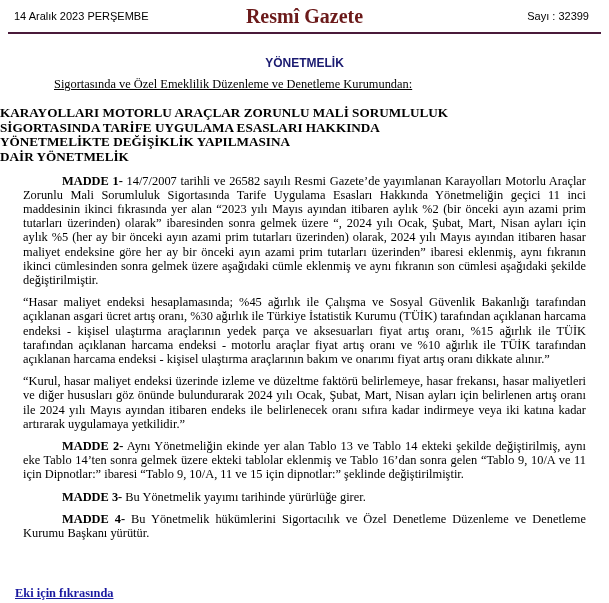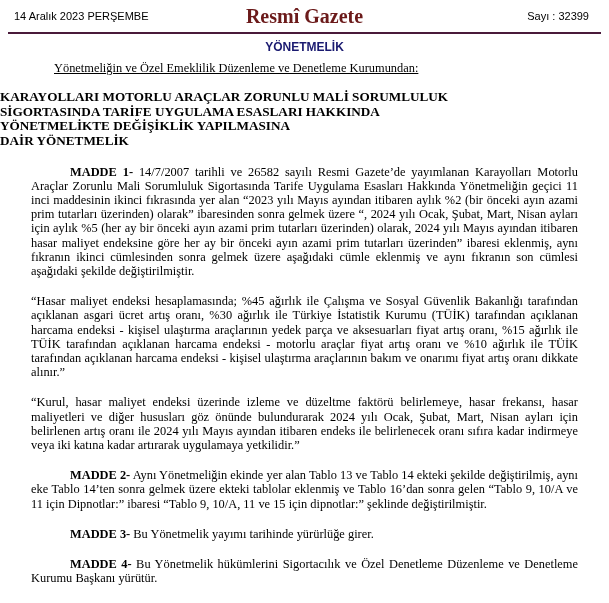--- a/index.html
+++ b/index.html
@@ -3,44 +3,44 @@
 <meta charset="utf-8">
 <style>
   html, body { margin: 0; padding: 0; background: #ffffff; }
   body { width: 609px; height: 603px; overflow: hidden; position: relative; }
   .page { position: absolute; left: 0; top: 0; width: 609px; }
   .header { position: relative; height: 34px; }
   .hdr-date { position: absolute; left: 14px; top: 10px; font-family: "Liberation Sans", sans-serif; font-size: 11px; color: #000; }
   .hdr-title { position: absolute; left: 0; right: 0; top: 5px; text-align: center; font-family: "Liberation Serif", serif; font-size: 20px; font-weight: bold; color: #6b1a1a; }
   .hdr-issue { position: absolute; right: 20px; top: 10px; font-family: "Liberation Sans", sans-serif; font-size: 11px; color: #000; }
   .hdr-rule { position: absolute; left: 8px; right: 8px; top: 32px; height: 0; border-top: 2px solid #4a1a3a; }
-  .section { text-align: center; font-family: "Liberation Sans", sans-serif; font-weight: bold; font-size: 12px; color: #1a1a70; margin-top: 4px; height: 18px; line-height: 18px; }
+  .section { text-align: center; font-family: "Liberation Sans", sans-serif; font-weight: bold; font-size: 12px; color: #1a1a70; margin-top: 20px; height: 18px; line-height: 18px; }
   .body-text { font-family: "Liberation Serif", serif; font-size: 12.4px; color: #000; line-height: 14.2px; }
   .issuer { margin: 5px 0 0 54px; text-decoration: underline; }
   .reg-title { text-align: left; font-weight: bold; font-size: 13.2px; line-height: 14.6px; margin-top: 15px; }
   .content { margin: 9px 15px 0 15px; text-align: justify; }
-  .para { margin: 16px; }
+  .para { margin: 8px; }
   .indent { text-indent: 39px; }
   .bold { font-weight: bold; }
   .link { margin: 38px 0 0 15px; font-family: "Liberation Serif", serif; font-size: 12.4px; font-weight: bold; color: #1a1aa0; text-decoration: underline; cursor: pointer; display: inline-block; }
 </style>
 </head>
 <body>
 
 <div class="page">
   <div class="header">
     <span class="hdr-date">14 Aralık 2023 PERŞEMBE</span>
     <span class="hdr-title">Resmî Gazete</span>
     <span class="hdr-issue">Sayı : 32399</span>
     <div class="hdr-rule"></div>
   </div>
 
   <div class="section">YÖNETMELİK</div>
 
-  <div class="body-text issuer">Yönetmeliğin ve Özel Emeklilik Düzenleme ve Denetleme Kurumundan:</div>
+  <div class="body-text issuer">Sigortasında ve Özel Emeklilik Düzenleme ve Denetleme Kurumundan:</div>
 
   <div class="body-text reg-title">
     <div>KARAYOLLARI MOTORLU ARAÇLAR ZORUNLU MALİ SORUMLULUK</div>
     <div>SİGORTASINDA TARİFE UYGULAMA ESASLARI HAKKINDA</div>
     <div>YÖNETMELİKTE DEĞİŞİKLİK YAPILMASINA</div>
     <div>DAİR YÖNETMELİK</div>
   </div>
 
   <div class="body-text content">
     <p class="para indent"><span class="bold">MADDE 1-</span><span> 14/7/2007 tarihli ve 26582 sayılı Resmi Gazete’de yayımlanan Karayolları Motorlu Araçlar Zorunlu Mali Sorumluluk Sigortasında Tarife Uygulama Esasları Hakkında Yönetmeliğin geçici 11 inci maddesinin ikinci fıkrasında yer alan “2023 yılı Mayıs ayından itibaren aylık %2 (bir önceki ayın azami prim tutarları üzerinden) olarak” ibaresinden sonra gelmek üzere “, 2024 yılı Ocak, Şubat, Mart, Nisan ayları için aylık %5 (her ay bir önceki ayın azami prim tutarları üzerinden) olarak, 2024 yılı Mayıs ayından itibaren hasar maliyet endeksine göre her ay bir önceki ayın azami prim tutarları üzerinden” ibaresi eklenmiş, aynı fıkranın ikinci cümlesinden sonra gelmek üzere aşağıdaki cümle eklenmiş ve aynı fıkranın son cümlesi aşağıdaki şekilde değiştirilmiştir.</span></p>

